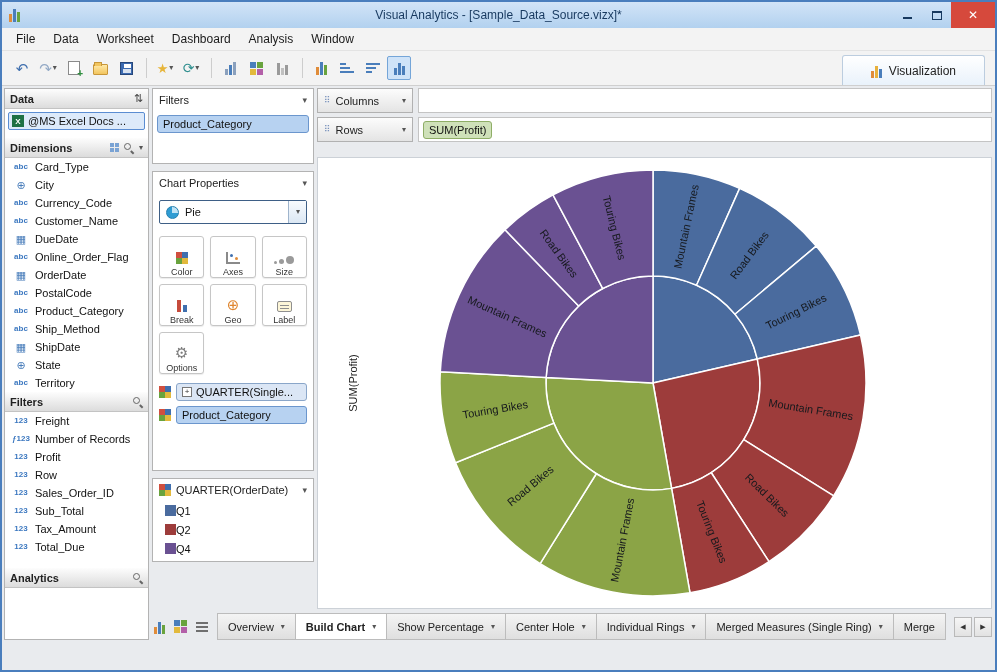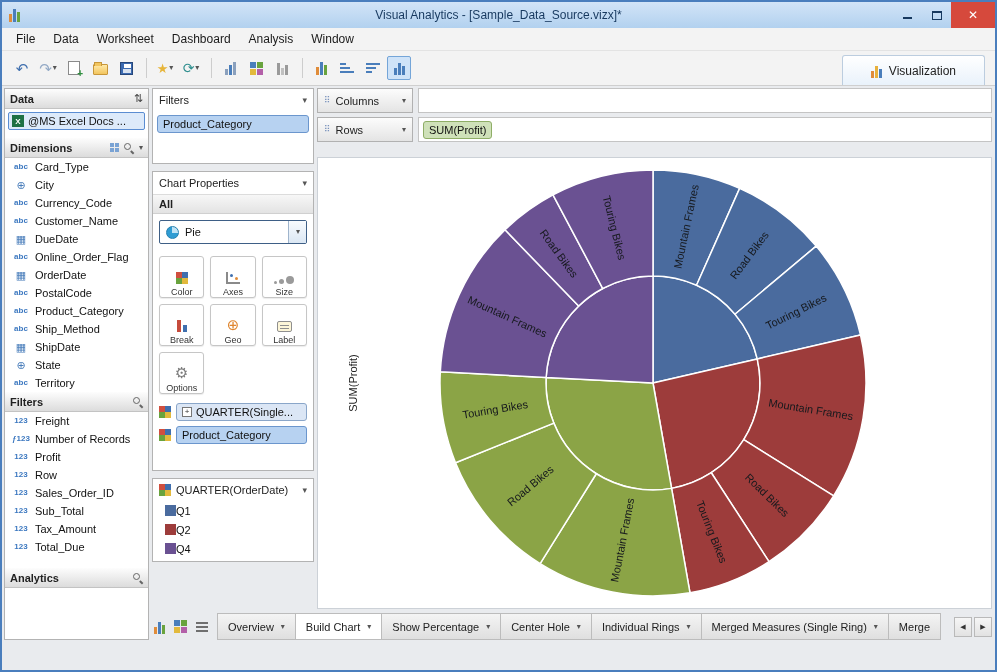--- a/index.html
+++ b/index.html
@@ -118,21 +118,21 @@
   .bb-icons{display:flex;align-items:center;gap:9px;padding:0 9px 0 2px;}
   .icon-list{display:inline-flex;flex-direction:column;gap:2px;}
   .icon-list i{width:12px;height:2px;background:#6f6f6f;display:block;}
   .grid4{width:13px;height:13px;display:grid;grid-template-columns:6px 6px;gap:1px;}
   .grid4 i{display:block;width:6px;height:6px;}
   .grid4 i:nth-child(1){background:#4a7ebb;} .grid4 i:nth-child(2){background:#69a33e;}
   .grid4 i:nth-child(3){background:#e2b93c;} .grid4 i:nth-child(4){background:#b35fa8;}
   .tabs{display:flex;flex:1;overflow:hidden;}
   .tab{display:flex;align-items:center;gap:6px;padding:4px 10px;font-size:11px;color:#222;background:linear-gradient(#f4f4f4,#dfdfdf);border:1px solid #bcbcbc;border-left:none;white-space:nowrap;text-align:center;}
   .tab:first-child{border-left:1px solid #bcbcbc;}
-  .tab.active{background:#fff;font-weight:normal;}
+  .tab.active{background:#fff;font-weight:bold;}
   .tab .dd{font-size:8px;}
   .tab-nav{display:flex;align-items:center;gap:2px;padding-left:5px;}
   .nav-btn{width:18px;height:20px;display:flex;align-items:center;justify-content:center;font-size:7px;color:#333;background:linear-gradient(#f6f6f6,#e2e2e2);border:1px solid #b9b9b9;}
 </style>
 </head>
 <body>
 
 <div class="window">
 
   <div class="titlebar">
@@ -389,23 +389,20 @@
             <span>Product_Category</span>
           </div>
       </div>
     </div>
 
     <div class="mbox props-box">
       <div class="mbox-hdr">
         <span>Chart Properties</span>
         <span class="dd">▾</span>
       </div>
-      <div class="all-row">
-          <span>All</span>
-        </div>
       <div class="type-select">
         <span class="pie-ico"></span>
         <span>Pie</span>
         <span class="sel-dd">
             <span class="dd">▾</span>
           </span>
       </div>
       <div class="btn-grid">
         <div class="prop-btn">
             <span class="sq4">

